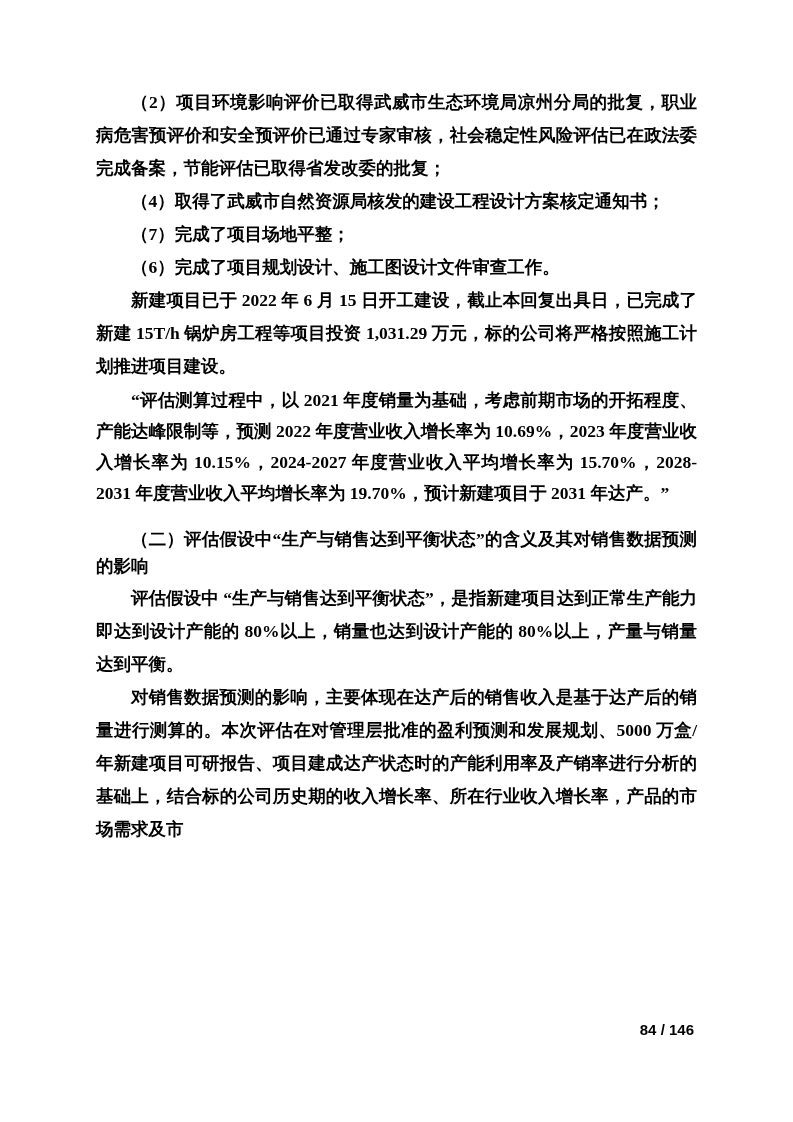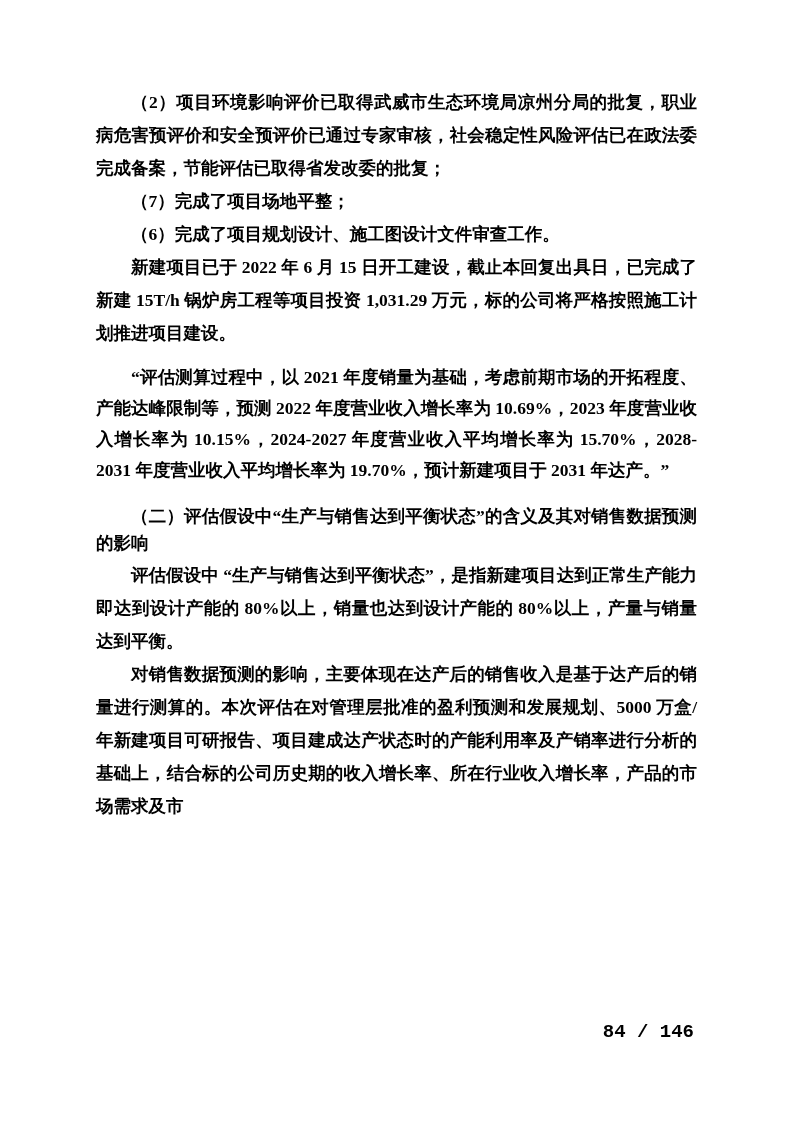--- a/index.html
+++ b/index.html
@@ -26,46 +26,47 @@
     margin: 0;
     font-size: 17.5px;
     line-height: 33px;
     text-align: justify;
     text-indent: 2em;
     font-weight: bold;
   }
   .para.quote {
     font-weight: bold;
     line-height: 31px;
-    margin-top: 12px;
+    margin-top: 2px;
   }
   .para.section-heading {
     font-weight: bold;
     line-height: 27px;
     margin-top: 17px;
     margin-bottom: 2px;
   }
   .para.subsection-heading {
     font-weight: normal;
   }
   .footer {
     position: absolute;
     top: 1021px;
     right: 99px;
-    font-size: 19px;
+    font-size: 15px;
     font-weight: bold;
-    font-family: Liberation Mono, monospace;
+    font-family: Liberation Sans, sans-serif;
   }
 </style>
 </head>
 <body>
 
 <div class="page">
   <div class="content">
     <p class="para">（2）项目环境影响评价已取得武威市生态环境局凉州分局的批复，职业病危害预评价和安全预评价已通过专家审核，社会稳定性风险评估已在政法委完成备案，节能评估已取得省发改委的批复；</p>
+    <p class="para">（4）取得了武威市自然资源局核发的建设工程设计方案核定通知书；</p>
     <p class="para">（7）完成了项目场地平整；</p>
     <p class="para">（6）完成了项目规划设计、施工图设计文件审查工作。</p>
     <p class="para">新建项目已于 2022 年 6 月 15 日开工建设，截止本回复出具日，已完成了新建 15T/h 锅炉房工程等项目投资 1,031.29 万元，标的公司将严格按照施工计划推进项目建设。</p>
     <p class="para quote">“评估测算过程中，以 2021 年度销量为基础，考虑前期市场的开拓程度、产能达峰限制等，预测 2022 年度营业收入增长率为 10.69%，2023 年度营业收入增长率为 10.15%，2024-2027 年度营业收入平均增长率为 15.70%，2028-2031 年度营业收入平均增长率为 19.70%，预计新建项目于 2031 年达产。”</p>
     <p class="para section-heading">（二）评估假设中“生产与销售达到平衡状态”的含义及其对销售数据预测的影响</p>
     <p class="para">评估假设中 “生产与销售达到平衡状态”，是指新建项目达到正常生产能力即达到设计产能的 80%以上，销量也达到设计产能的 80%以上，产量与销量达到平衡。</p>
     <p class="para">对销售数据预测的影响，主要体现在达产后的销售收入是基于达产后的销量进行测算的。本次评估在对管理层批准的盈利预测和发展规划、5000 万盒/年新建项目可研报告、项目建成达产状态时的产能利用率及产销率进行分析的基础上，结合标的公司历史期的收入增长率、所在行业收入增长率，产品的市场需求及市</p>
   </div>
   <div class="footer">84 / 146</div>
 </div>

